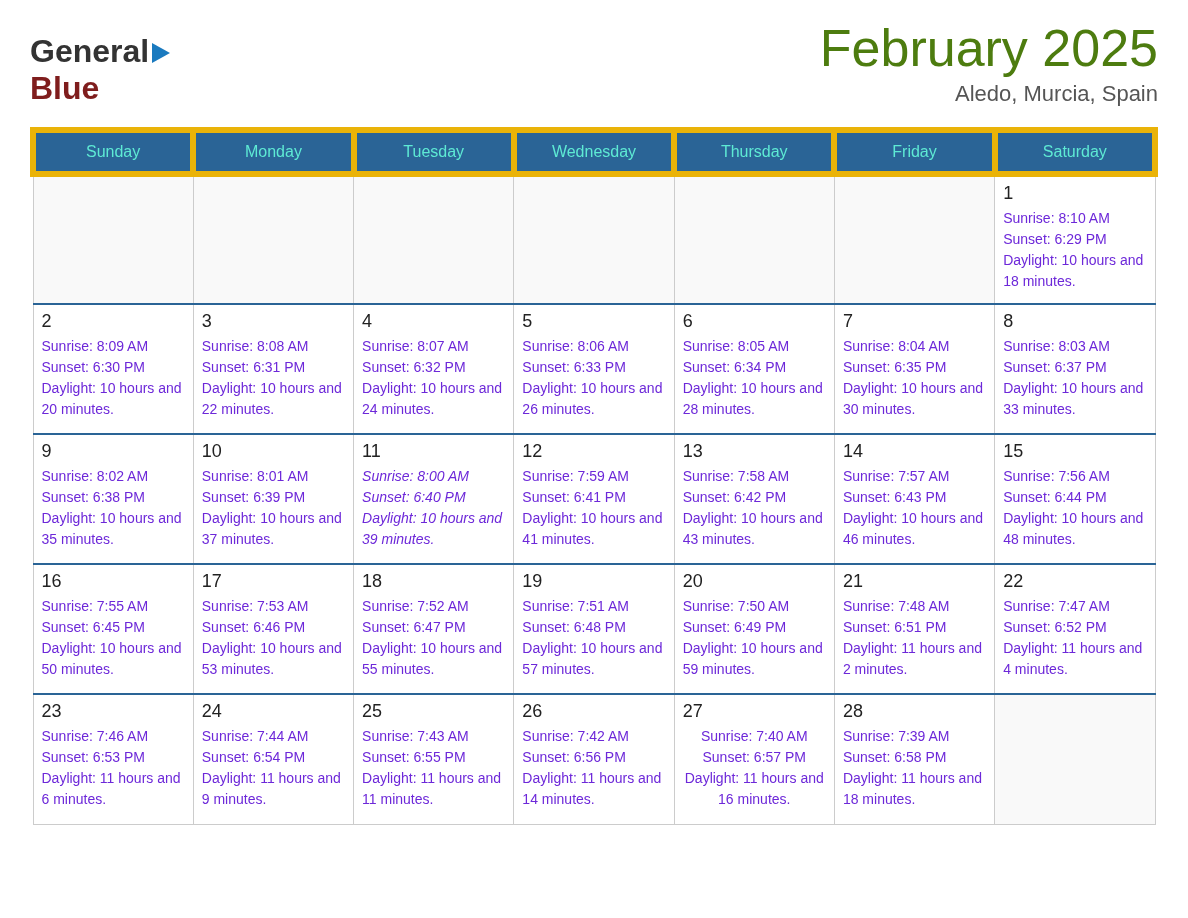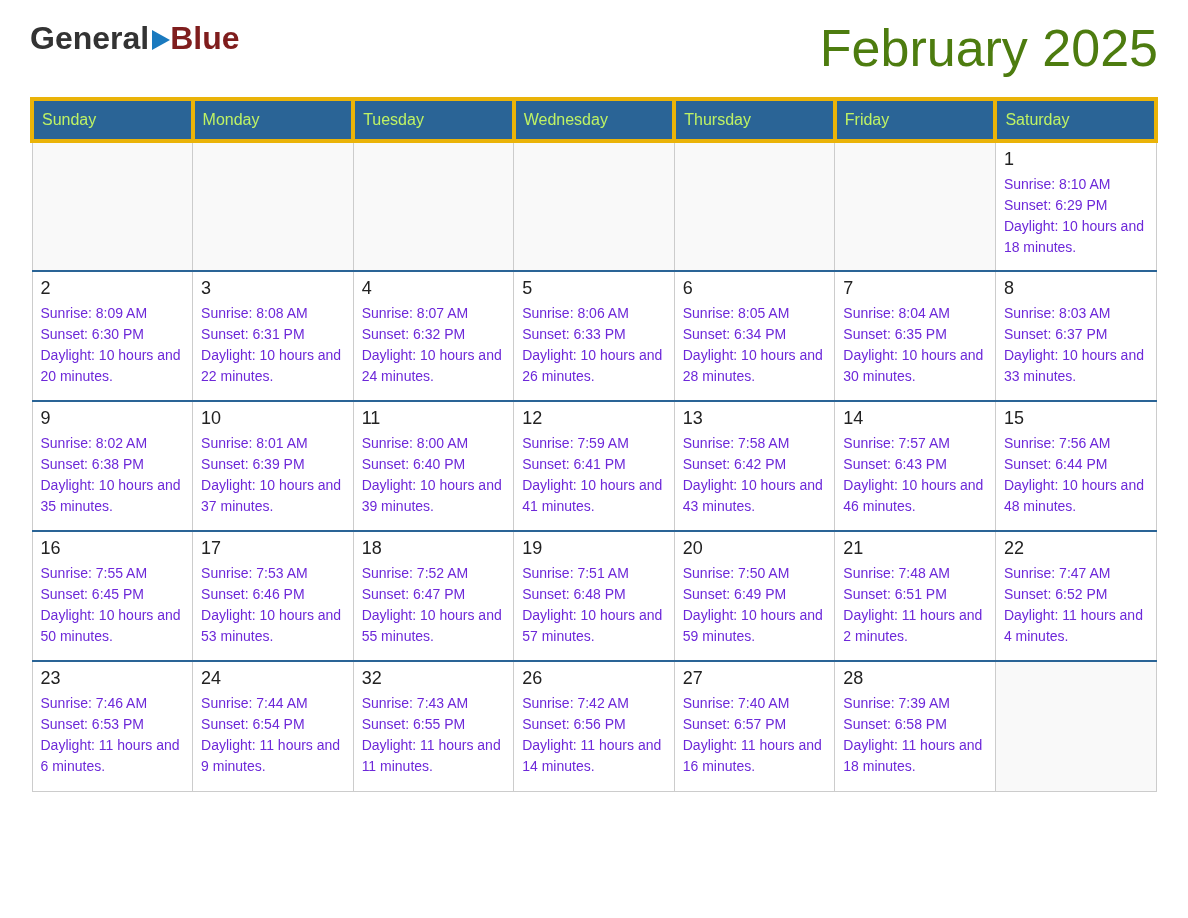--- a/index.html
+++ b/index.html
@@ -11,22 +11,23 @@
       min-height: 918px;
     }
     .header {
       display: flex;
       justify-content: space-between;
       align-items: flex-start;
       margin-bottom: 20px;
     }
     .logo {
       display: flex;
-      flex-direction: row;
+      flex-direction: column;
       align-items: flex-start;
+      margin-top: 13px;
     }
     .title-section {
       text-align: right;
     }
     .month-title {
       font-size: 52px;
       font-weight: normal;
       color: #4d7c0f;
       line-height: 1.1;
     }
@@ -35,26 +36,26 @@
       color: #555;
       margin-top: 4px;
     }
     .calendar {
       width: 100%;
       border-collapse: collapse;
       table-layout: fixed;
     }
     .calendar th {
       background-color: #2a6496;
-      color: #bef264;
+      color: #5eead4;
       font-size: 16px;
       font-weight: normal;
       padding: 10px 8px;
-      text-align: left;
-      border: 4px solid #eab308;
+      text-align: center;
+      border: 6px solid #eab308;
     }
     .calendar td {
       vertical-align: top;
       padding: 6px 8px 8px 8px;
       border: 1px solid #ccc;
       font-size: 12.5px;
       color: #333;
       height: 130px;
       width: 14.28%;
       border-top: 2px solid #2a6496;
@@ -91,20 +92,21 @@
           <polygon points="0,0 18,10 0,20" fill="#1a7abf"></polygon>
         </svg>
       </span>
     </div>
     <div>
       <span style="font-size:32px;font-weight:bold;color:#7f1d1d;">Blue</span>
     </div>
   </div>
   <div class="title-section">
     <div class="month-title">February 2025</div>
+    <div class="location">Aledo, Murcia, Spain</div>
   </div>
 </div>
 
 <table class="calendar">
   <thead>
     <tr>
       <th>Sunday</th>
       <th>Monday</th>
       <th>Tuesday</th>
       <th>Wednesday</th>
@@ -180,21 +182,21 @@
 Daylight: 10 hours and 35 minutes.</div>
         </td>
         <td>
           <span class="day-number">10</span>
           <div class="day-info" style="white-space: pre-line;">Sunrise: 8:01 AM
 Sunset: 6:39 PM
 Daylight: 10 hours and 37 minutes.</div>
         </td>
         <td>
           <span class="day-number">11</span>
-          <div class="day-info" style="white-space: pre-line;">Sunrise: 8:00 AM
+          <div class="day-info" style="white-space: pre-line; font-style: italic;">Sunrise: 8:00 AM
 Sunset: 6:40 PM
 Daylight: 10 hours and 39 minutes.</div>
         </td>
         <td>
           <span class="day-number">12</span>
           <div class="day-info" style="white-space: pre-line;">Sunrise: 7:59 AM
 Sunset: 6:41 PM
 Daylight: 10 hours and 41 minutes.</div>
         </td>
         <td>
@@ -267,34 +269,34 @@
 Sunset: 6:53 PM
 Daylight: 11 hours and 6 minutes.</div>
         </td>
         <td>
           <span class="day-number">24</span>
           <div class="day-info" style="white-space: pre-line;">Sunrise: 7:44 AM
 Sunset: 6:54 PM
 Daylight: 11 hours and 9 minutes.</div>
         </td>
         <td>
-          <span class="day-number">32</span>
+          <span class="day-number">25</span>
           <div class="day-info" style="white-space: pre-line;">Sunrise: 7:43 AM
 Sunset: 6:55 PM
 Daylight: 11 hours and 11 minutes.</div>
         </td>
         <td>
           <span class="day-number">26</span>
           <div class="day-info" style="white-space: pre-line;">Sunrise: 7:42 AM
 Sunset: 6:56 PM
 Daylight: 11 hours and 14 minutes.</div>
         </td>
         <td>
           <span class="day-number">27</span>
-          <div class="day-info" style="white-space: pre-line;">Sunrise: 7:40 AM
+          <div class="day-info" style="white-space: pre-line; text-align: center;">Sunrise: 7:40 AM
 Sunset: 6:57 PM
 Daylight: 11 hours and 16 minutes.</div>
         </td>
         <td>
           <span class="day-number">28</span>
           <div class="day-info" style="white-space: pre-line;">Sunrise: 7:39 AM
 Sunset: 6:58 PM
 Daylight: 11 hours and 18 minutes.</div>
         </td>
         <td class="empty-cell" style="border-top: 2px solid rgb(42, 100, 150);"></td>

